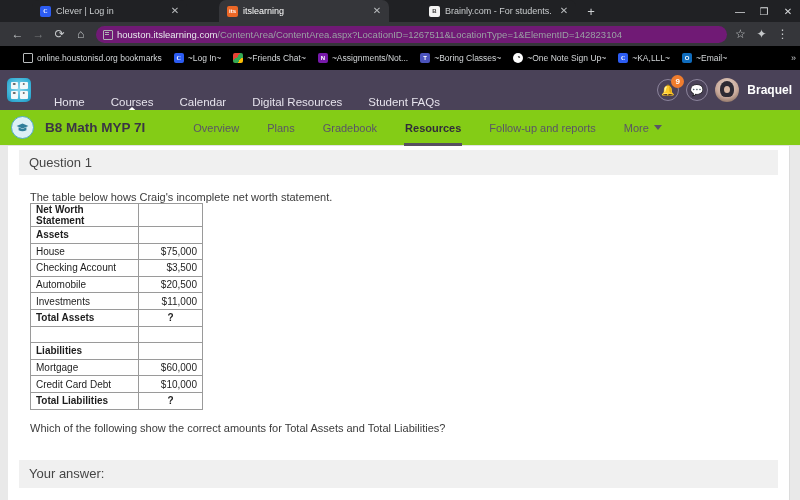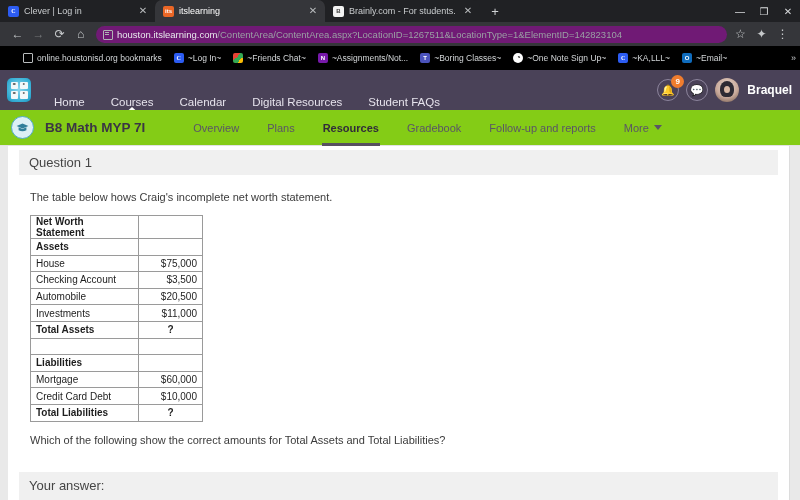--- a/index.html
+++ b/index.html
@@ -16,21 +16,21 @@
   #tabstrip {
     height: 22px; background: #202124;
     display: flex; align-items: flex-end;
     position: relative;
   }
   .tab {
     height: 22px; display: flex; align-items: center;
     padding: 0 6px 0 8px; gap: 5px;
     font-size: 9px; color: #c9ccce;
     border-top-left-radius: 7px; border-top-right-radius: 7px;
-    position: relative; flex: 0 0 auto;
+    position: relative; flex: 0 0 auto; margin-left: 32px;
   }
   .tab.inactive { background: #202124; width: 155px; }
   .tab.active { background: #35363a; color: #ffffff; width: 170px; }
   .tab-fav {
     width: 11px; height: 11px; border-radius: 2px;
     display: flex; align-items: center; justify-content: center;
     font-size: 6px; font-weight: bold; color: #fff; flex: 0 0 auto;
     line-height: 1;
   }
   .fav-clever { background: #2c5cf2; font-family: "Liberation Serif", serif; }
@@ -247,21 +247,21 @@
   #q-header {
     margin: 4px 11px 0 11px; height: 25px;
     background: #f0f0f0;
     display: flex; align-items: center; padding-left: 10px;
   }
   #q-header span { font-size: 13px; color: #454545; }
   #q-body { padding: 16px 11px 0 22px; }
   #q-prompt { font-size: 11px; color: #3b3b3b; }
 
   table#nw {
-    margin-top: 12px; border-collapse: collapse;
+    margin-top: 0; border-collapse: collapse;
     font-size: 10px; color: #1d1d1d;
     table-layout: fixed;
   }
   table#nw td {
     border: 1px solid #9a9a9a;
     height: 16.6px; padding: 0 5px;
     vertical-align: middle;
   }
   table#nw td.lbl { width: 108px; }
   table#nw td.val { width: 64px; text-align: right; }
@@ -397,22 +397,22 @@
         <svg width="13" height="10" viewBox="0 0 13 10" aria-hidden="true">
           <path d="M6.5 0.6 L12.4 3.1 L6.5 5.6 L0.6 3.1 Z" fill="#2f7f9b"></path>
           <path d="M2.6 4.2 L2.6 7.2 Q6.5 9.4 10.4 7.2 L10.4 4.2 L6.5 5.9 Z" fill="#2f7f9b"></path>
         </svg>
       </div>
       <div id="course-title">B8 Math MYP 7I</div>
 
       <div id="ctabs">
         <div class="ctab">Overview</div>
         <div class="ctab">Plans</div>
+        <div class="ctab">Gradebook</div>
         <div class="ctab active">Resources</div>
-        <div class="ctab">Gradebook</div>
         <div class="ctab">Follow-up and reports</div>
         <div class="ctab">
           <span>More</span>
           <span class="caret"></span>
         </div>
       </div>
     </div>
 
     <div id="content-wrap">
       <div id="content-card">

